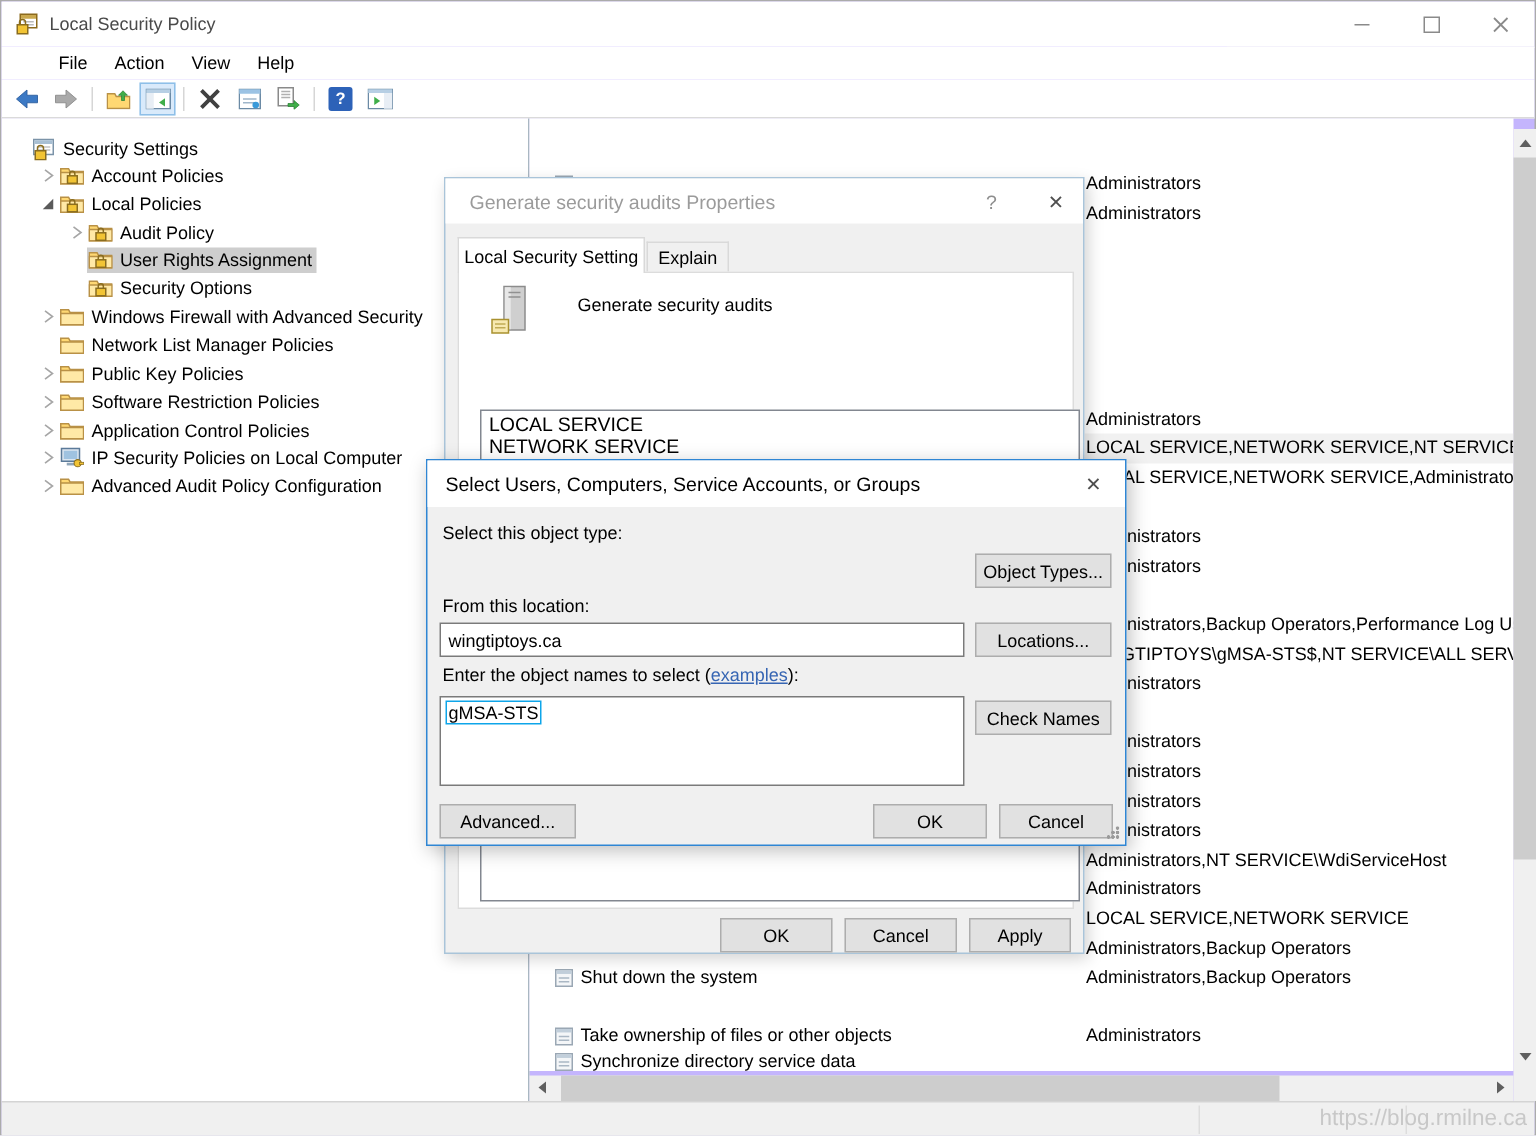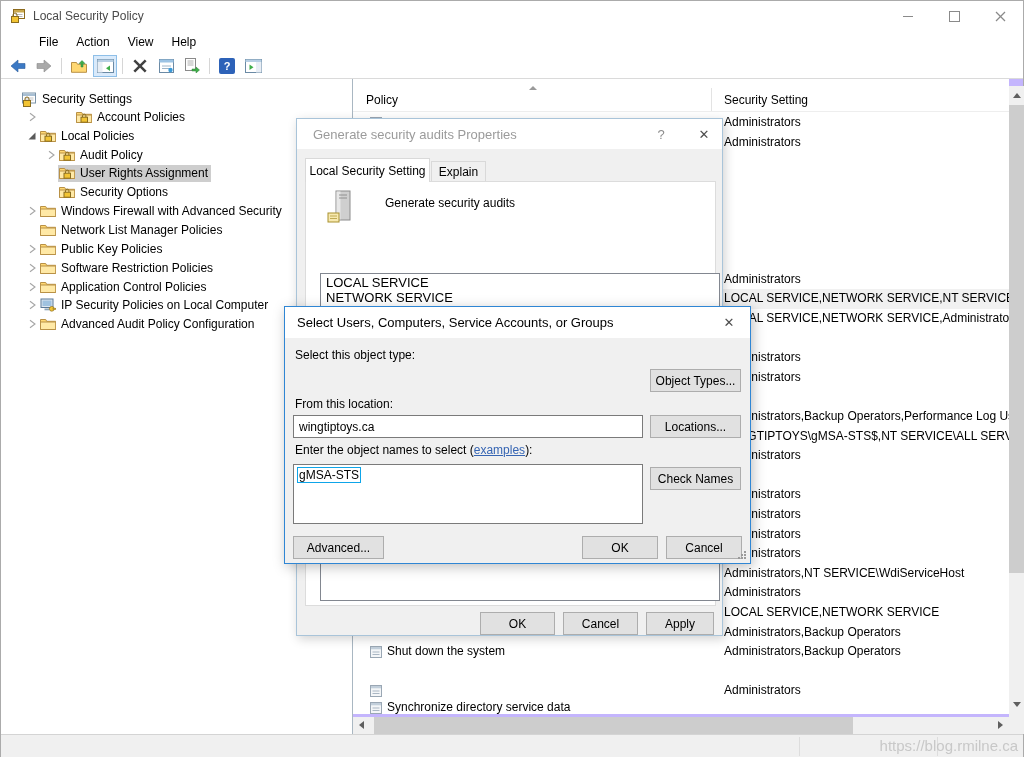--- a/index.html
+++ b/index.html
@@ -221,21 +221,21 @@
               <rect x="2" y="1.5" width="12" height="2.5" fill="#a8bfd3"></rect>
               <line x1="3.5" y1="6" x2="12.5" y2="6" stroke="#c4c4c4"></line>
               <line x1="3.5" y1="8" x2="12.5" y2="8" stroke="#c4c4c4"></line>
               <rect x="2.5" y="8.5" width="7" height="6" fill="#f2c434" stroke="#8a6d1f"></rect>
               <path d="M4 8.5V7a2 2 0 0 1 4 0v1.5" fill="none" stroke="#8a6d1f"></path>
             </svg>
           </span>
           <span class="ti-label">Security Settings</span>
         </span>
       </div>
-      <div class="tree-item" style="top: 28.35px; left: 23px; gap: 36px;">
+      <div class="tree-item" style="top: 28.35px; left: 23px;">
         <span class="ti-exp">
           <svg width="10" height="10">
             <path d="M3 1.2l5 3.8-5 3.8" fill="none" stroke="#a6a6a6" stroke-width="1.1"></path>
           </svg>
         </span>
         <span class="ti-body">
           <span class="ti-icon">
             <svg width="16" height="14" viewBox="0 0 16 14">
               <path d="M.5 2.5h5.2l1 1.8h9v8.2H.5z" fill="#ffd873" stroke="#b99146"></path>
               <path d="M.5 5h15.2v7.5H.5z" fill="#ffe9a6" stroke="#b99146"></path>
@@ -417,26 +417,20 @@
               <circle cx="11.8" cy="10.8" r="2.4" fill="#f2c434" stroke="#8a6d1f" stroke-width=".7"></circle>
               <rect x="13" y="10.2" width="2.8" height="1.4" fill="#f2c434" stroke="#8a6d1f" stroke-width=".5"></rect>
             </svg>
           </span>
           <span class="ti-label">IP Security Policies on Local Computer</span>
         </span>
       </div>
     </div>
 
   <div class="list-panel">
-    <div class="lv-header">
-      <span class="lv-sort"></span>
-      <span class="lv-col1">Policy</span>
-      <span class="lv-colsep"></span>
-      <span class="lv-col2">Security Setting</span>
-    </div>
     <div class="lv-body">
         <div class="lv-row" style="top: 34px;">
           <span class="lv-icon"><svg width="14" height="14" viewBox="0 0 14 14">
               <rect x="1.5" y="1.5" width="11" height="11" fill="#f4f6f8" stroke="#9aa7b4"></rect>
               <rect x="2" y="2" width="10" height="2.3" fill="#c2cfdb"></rect>
               <line x1="3.5" y1="7" x2="10.5" y2="7" stroke="#aab7c4"></line>
               <line x1="3.5" y1="9.5" x2="10.5" y2="9.5" stroke="#aab7c4"></line>
             </svg></span>
           <span class="lv-policy"></span>
           <span class="lv-setting">Administrators</span>
@@ -565,20 +559,21 @@
           <span class="lv-policy">Synchronize directory service data</span>
           <span class="lv-setting"></span>
         </div>
         <div class="lv-row" style="top: 602.4px;">
           <span class="lv-icon"><svg width="14" height="14" viewBox="0 0 14 14">
               <rect x="1.5" y="1.5" width="11" height="11" fill="#f4f6f8" stroke="#9aa7b4"></rect>
               <rect x="2" y="2" width="10" height="2.3" fill="#c2cfdb"></rect>
               <line x1="3.5" y1="7" x2="10.5" y2="7" stroke="#aab7c4"></line>
               <line x1="3.5" y1="9.5" x2="10.5" y2="9.5" stroke="#aab7c4"></line>
             </svg></span>
+          <span class="lv-policy">Take ownership of files or other objects</span>
           <span class="lv-setting">Administrators</span>
         </div>
       </div>
   </div>
 
   <div class="vscroll">
     <span class="arr arr-up"></span>
     <div class="vthumb"></div>
     <span class="arr arr-down"></span>
   </div>

